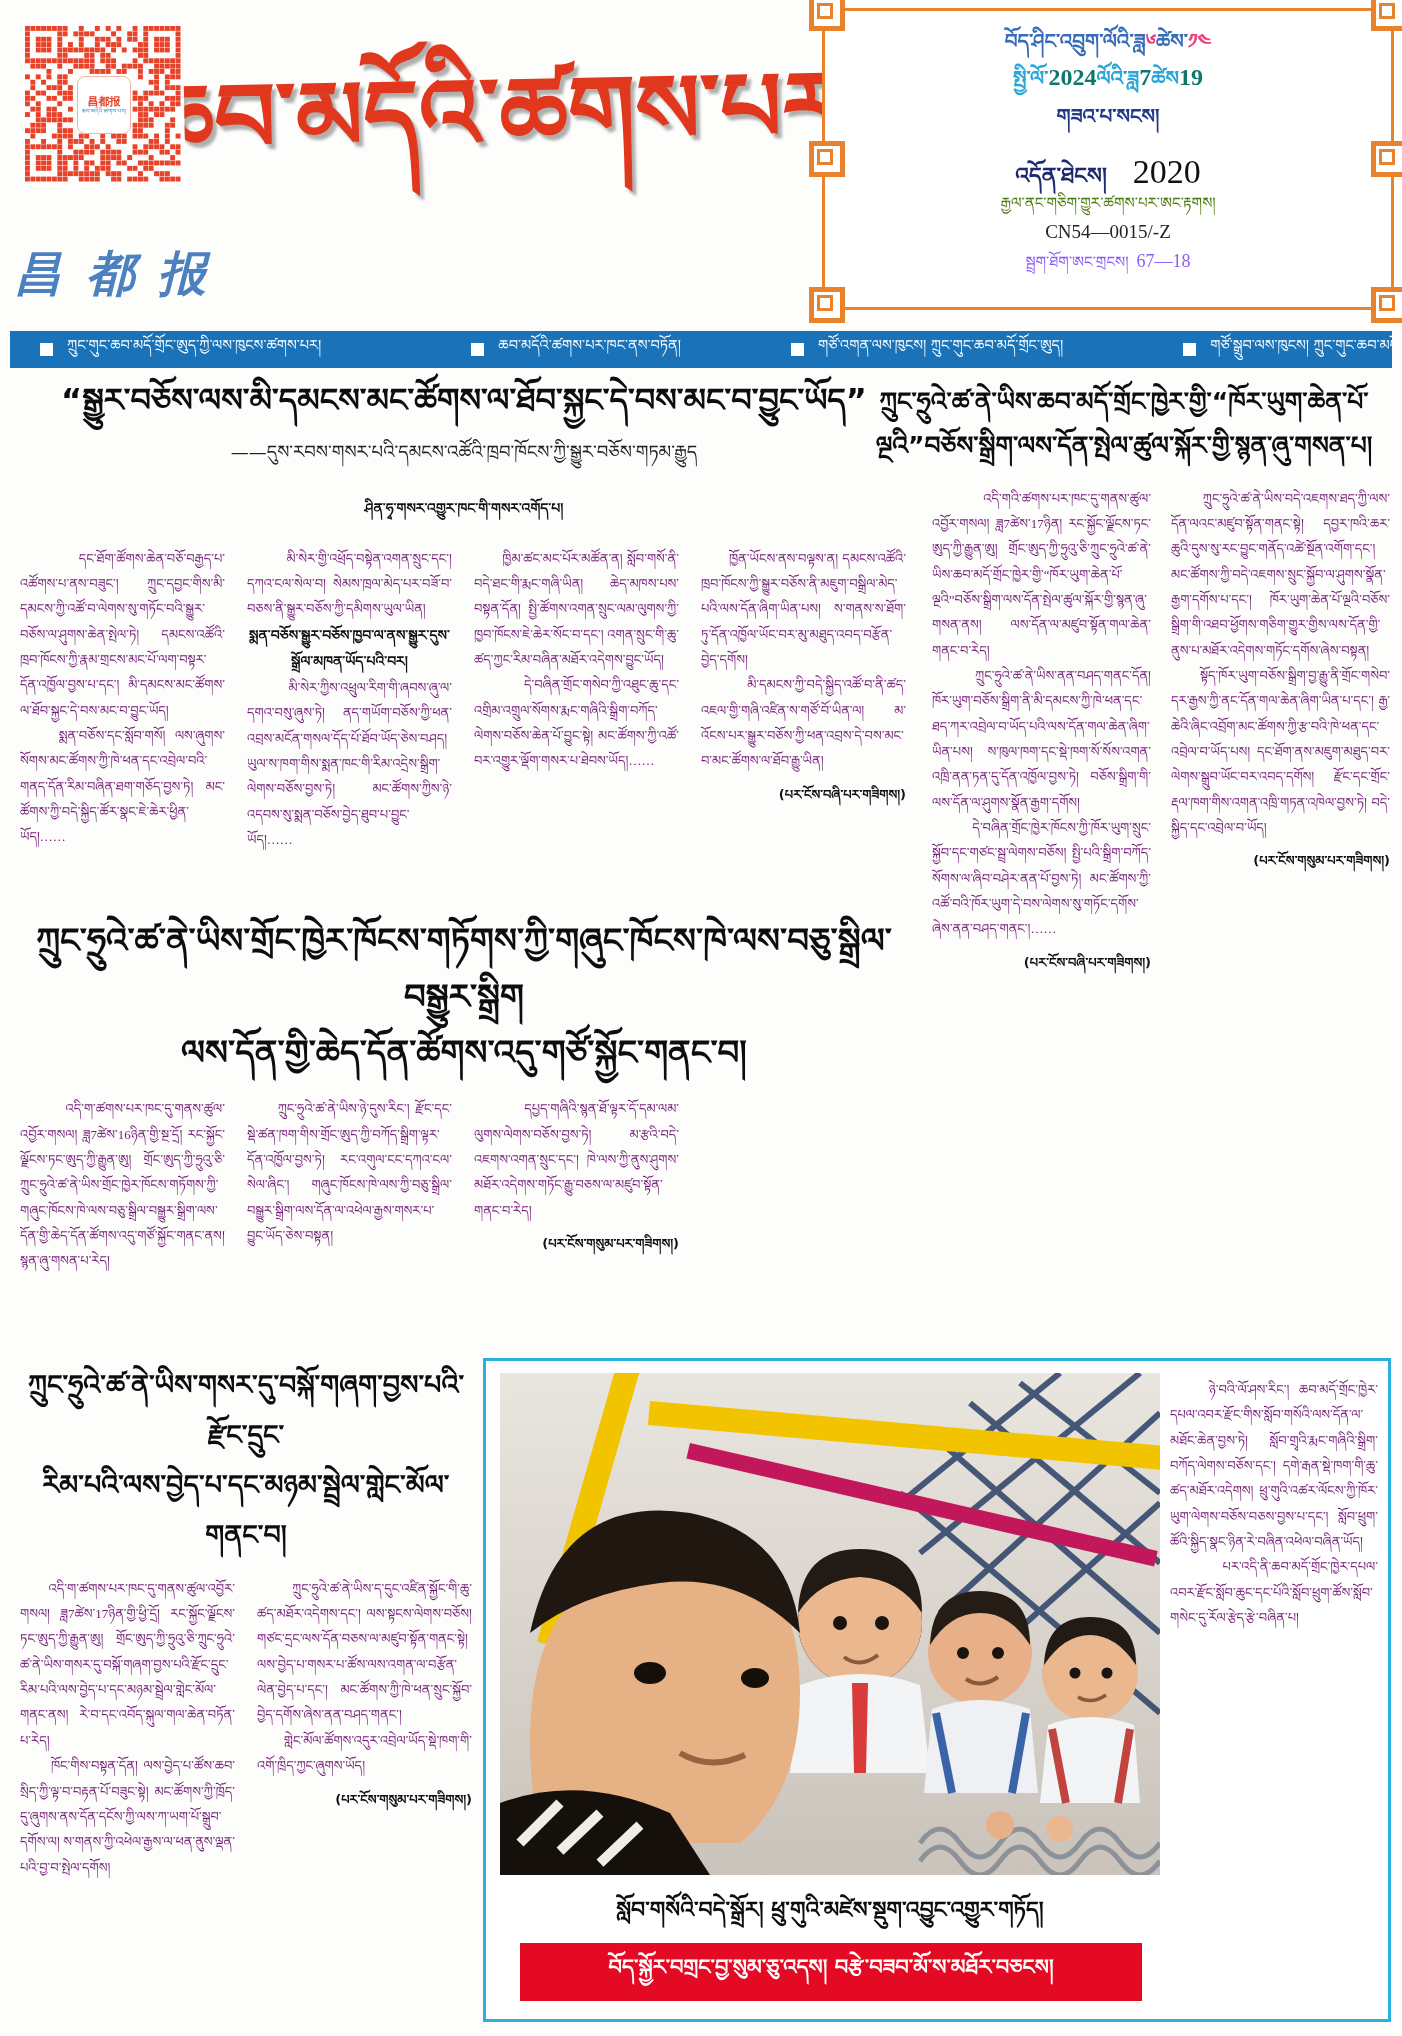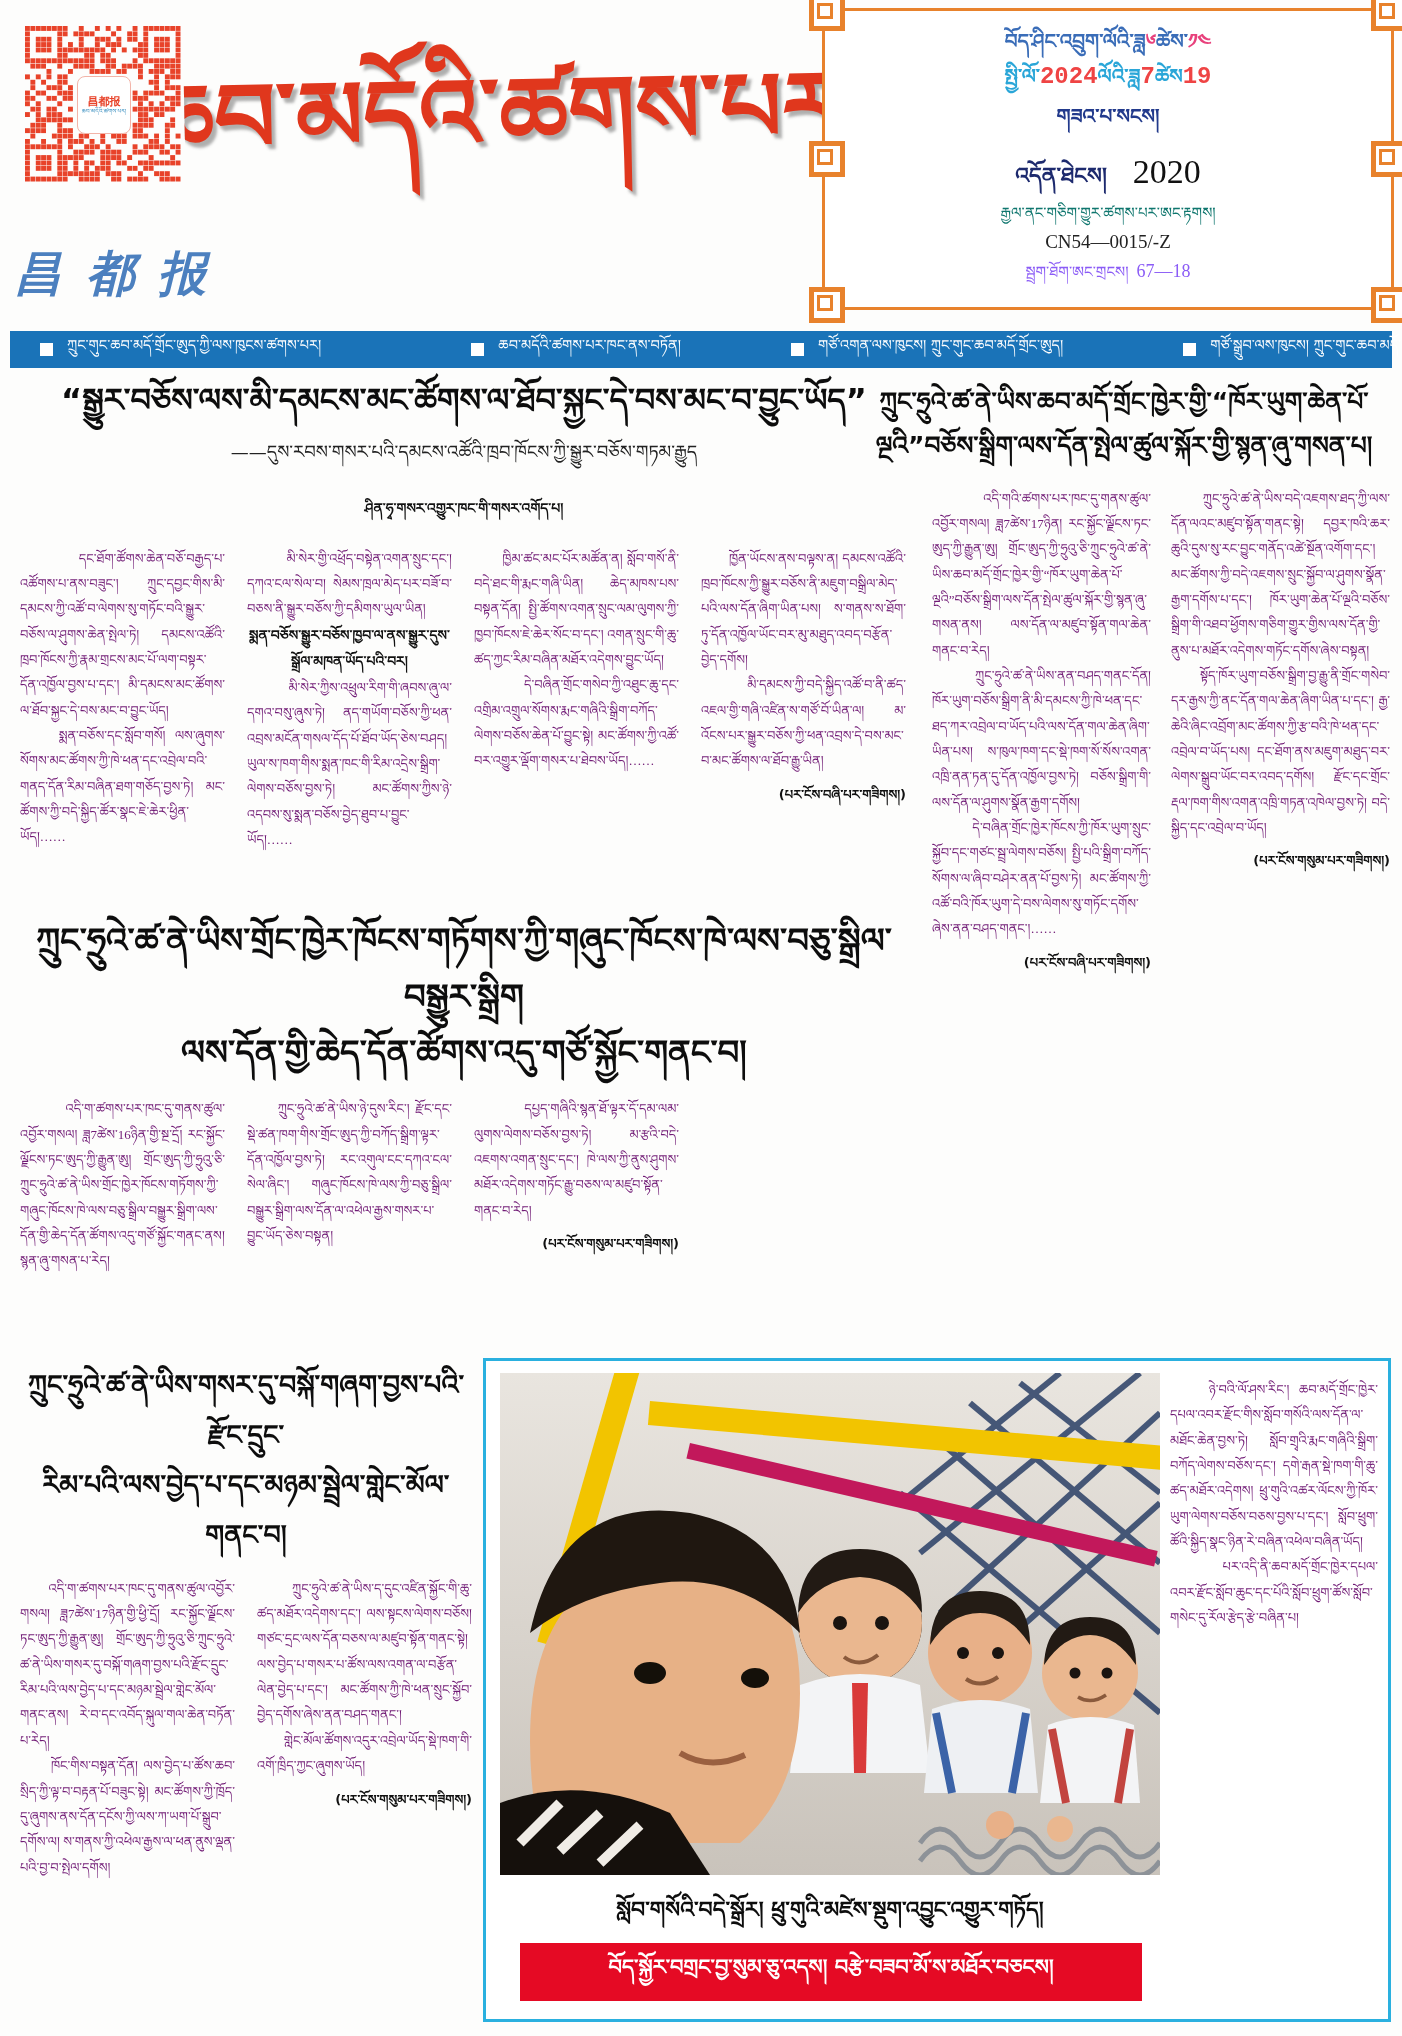--- a/index.html
+++ b/index.html
@@ -23,25 +23,25 @@
   .knot::after{content:"";position:absolute;left:3px;top:3px;width:10px;height:10px;border:3px solid #e8822c;}
   .knot.tl{left:-16px;top:-16px;} .knot.tr{right:-16px;top:-16px;}
   .knot.bl{left:-16px;bottom:-16px;} .knot.br{right:-16px;bottom:-16px;}
   .knot.ml{left:-16px;top:130px;} .knot.mr{right:-16px;top:130px;}
   .ib-inner{position:absolute;left:0;top:0;width:100%;height:100%;display:flex;flex-direction:column;
             align-items:center;justify-content:flex-start;padding-top:18px;box-sizing:border-box;}
   .ib-row{white-space:nowrap;line-height:1.25;}
   .ib-l1{font-size:20px;color:#3a6db8;font-weight:bold;}
   .ib-l1 .num{color:#e8417c;}
   .ib-l2{font-size:20px;color:#2aa6d8;font-weight:bold;margin-top:8px;}
-  .ib-l2 .num{color:#ef4444;font-family:Liberation Mono, monospace;font-size:24px;}
+  .ib-l2 .num{color:#0f766e;font-family:Liberation Serif, serif;font-size:24px;}
   .ib-l3{font-size:20px;color:#223a8c;font-weight:bold;margin-top:12px;}
   .ib-l4{margin-top:22px;font-size:22px;color:#1d2a6e;font-weight:bold;}
   .ib-l4 .issue{font-family:"Liberation Serif",serif;font-size:34px;color:#111;font-weight:normal;margin-left:26px;}
-  .ib-l5{font-size:15px;color:#0f766e;margin-top:10px;}
+  .ib-l5{font-size:15px;color:#4d7c0f;}
   .ib-l6{font-family:"Liberation Serif",serif;font-size:19px;color:#222;margin-top:8px;}
   .ib-l7{font-size:15px;color:#8b5cf6;margin-top:6px;}
   .ib-l7 .pg{font-family:"Liberation Serif",serif;font-size:18px;margin-left:8px;}
   
   .navbar{position:absolute;left:10px;top:331px;width:1382px;height:37px;background:#1a73b8;
           display:flex;align-items:center;}
   .nav-item{display:flex;align-items:center;color:#fff;font-size:14.5px;white-space:nowrap;}
   .nav-item .bullet{width:13px;height:13px;background:#fff;margin-right:14px;flex:0 0 auto;}
   .ni1{margin-left:30px;} .ni2{margin-left:150px;} .ni3{margin-left:110px;} .ni4{margin-left:120px;}
   

